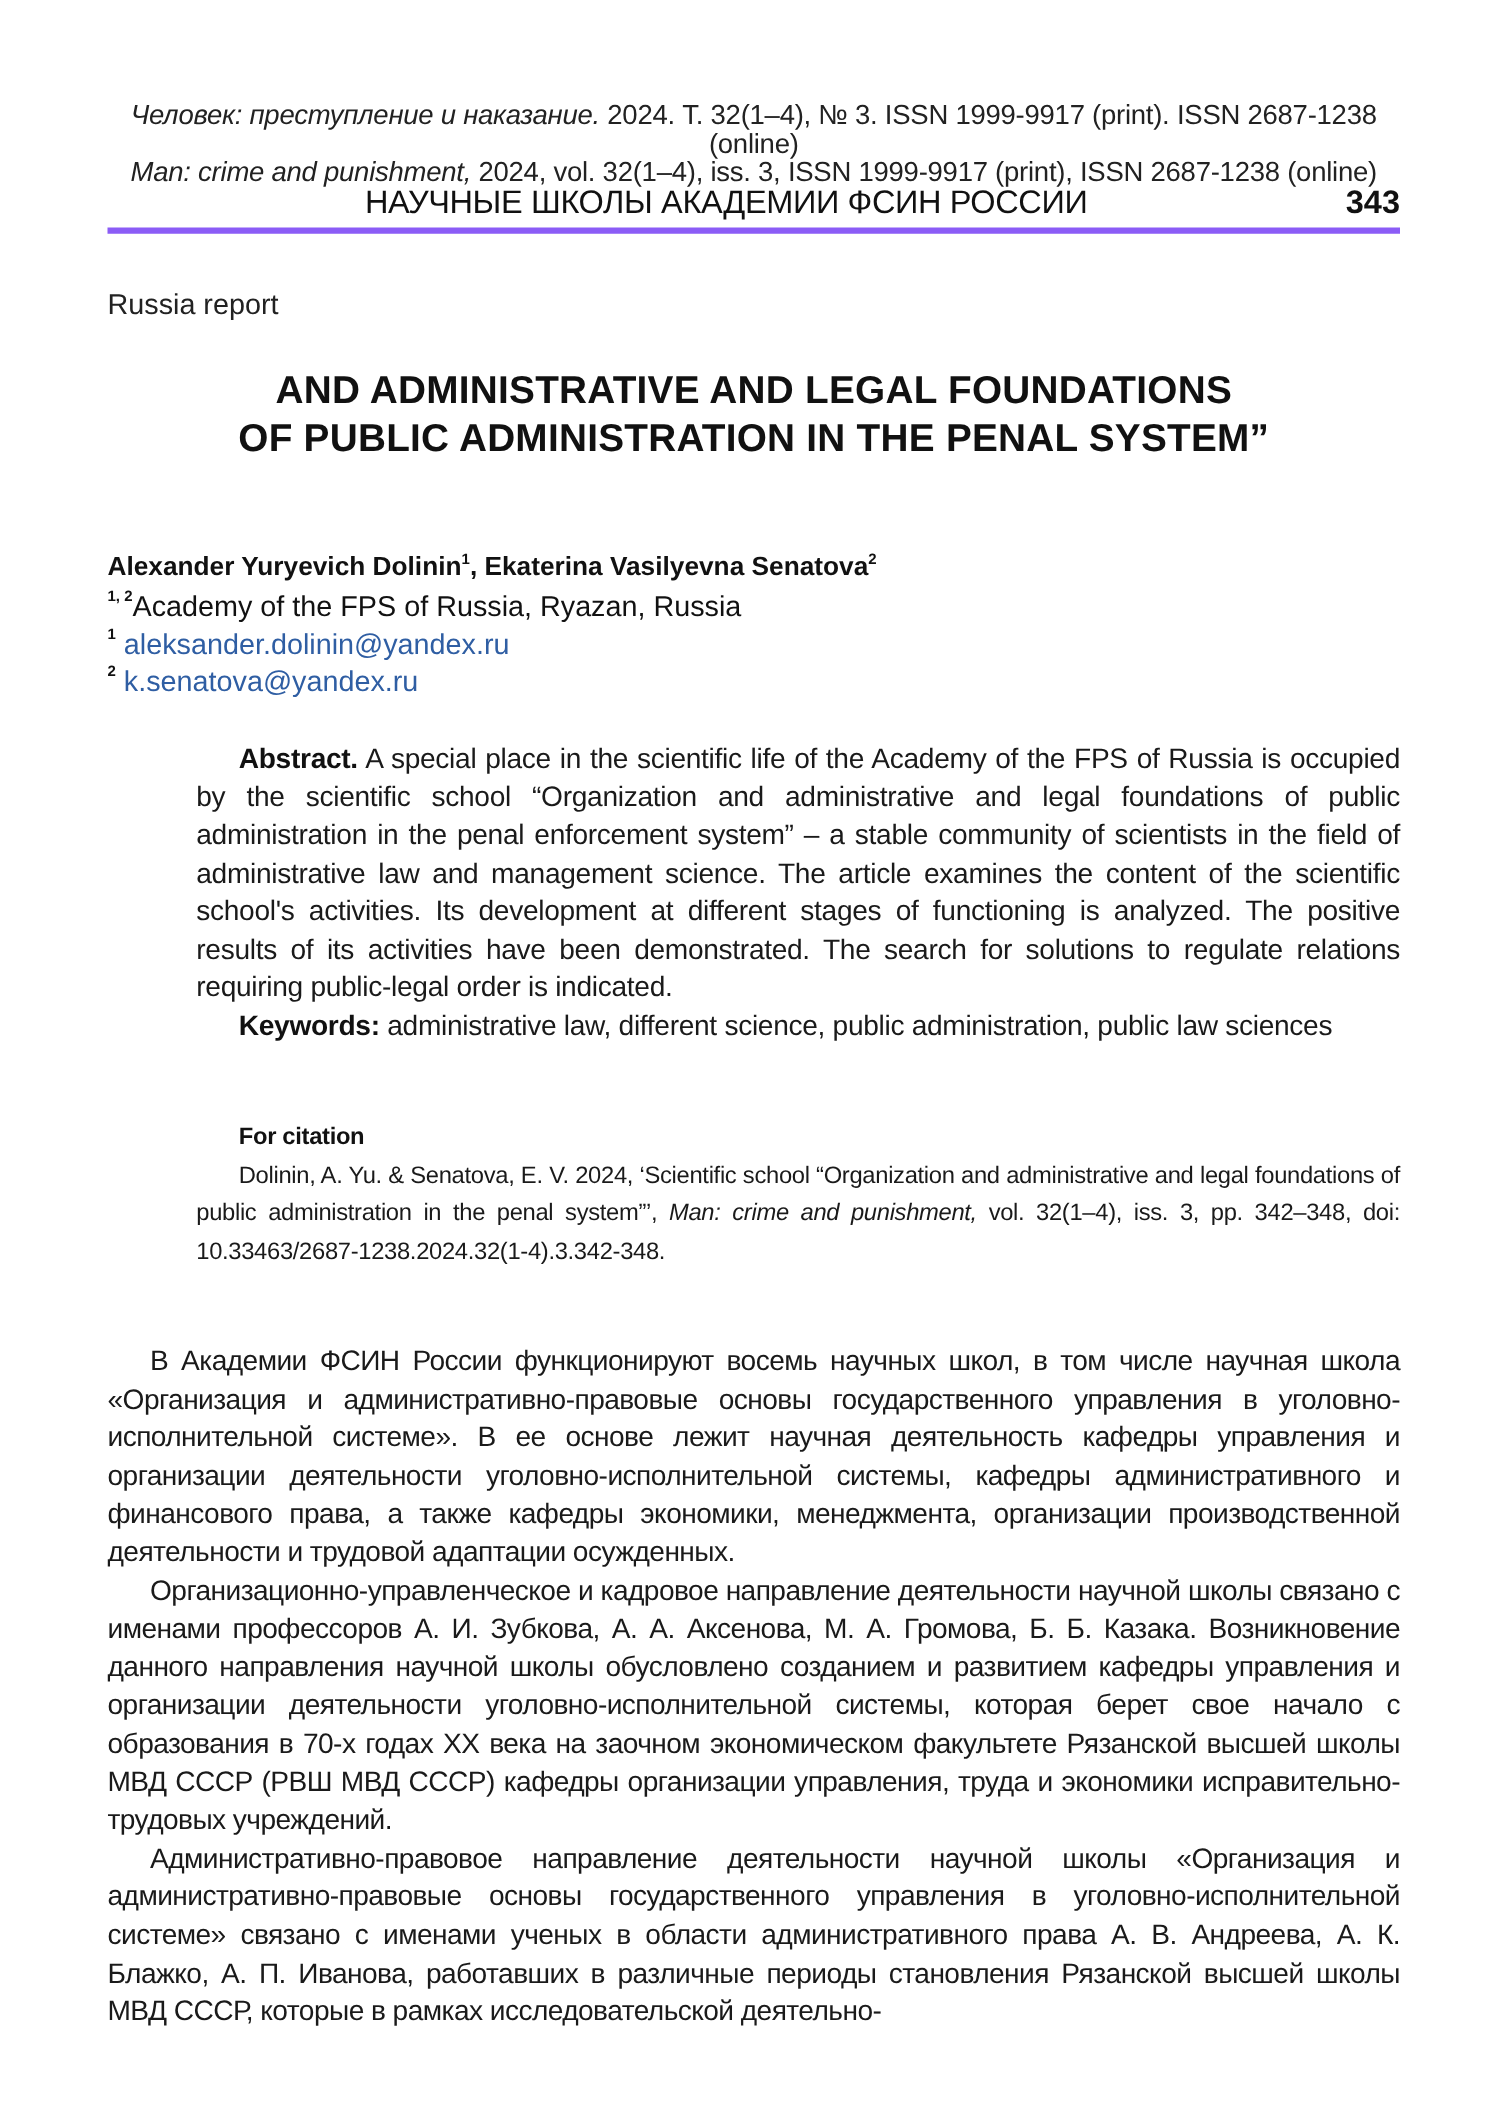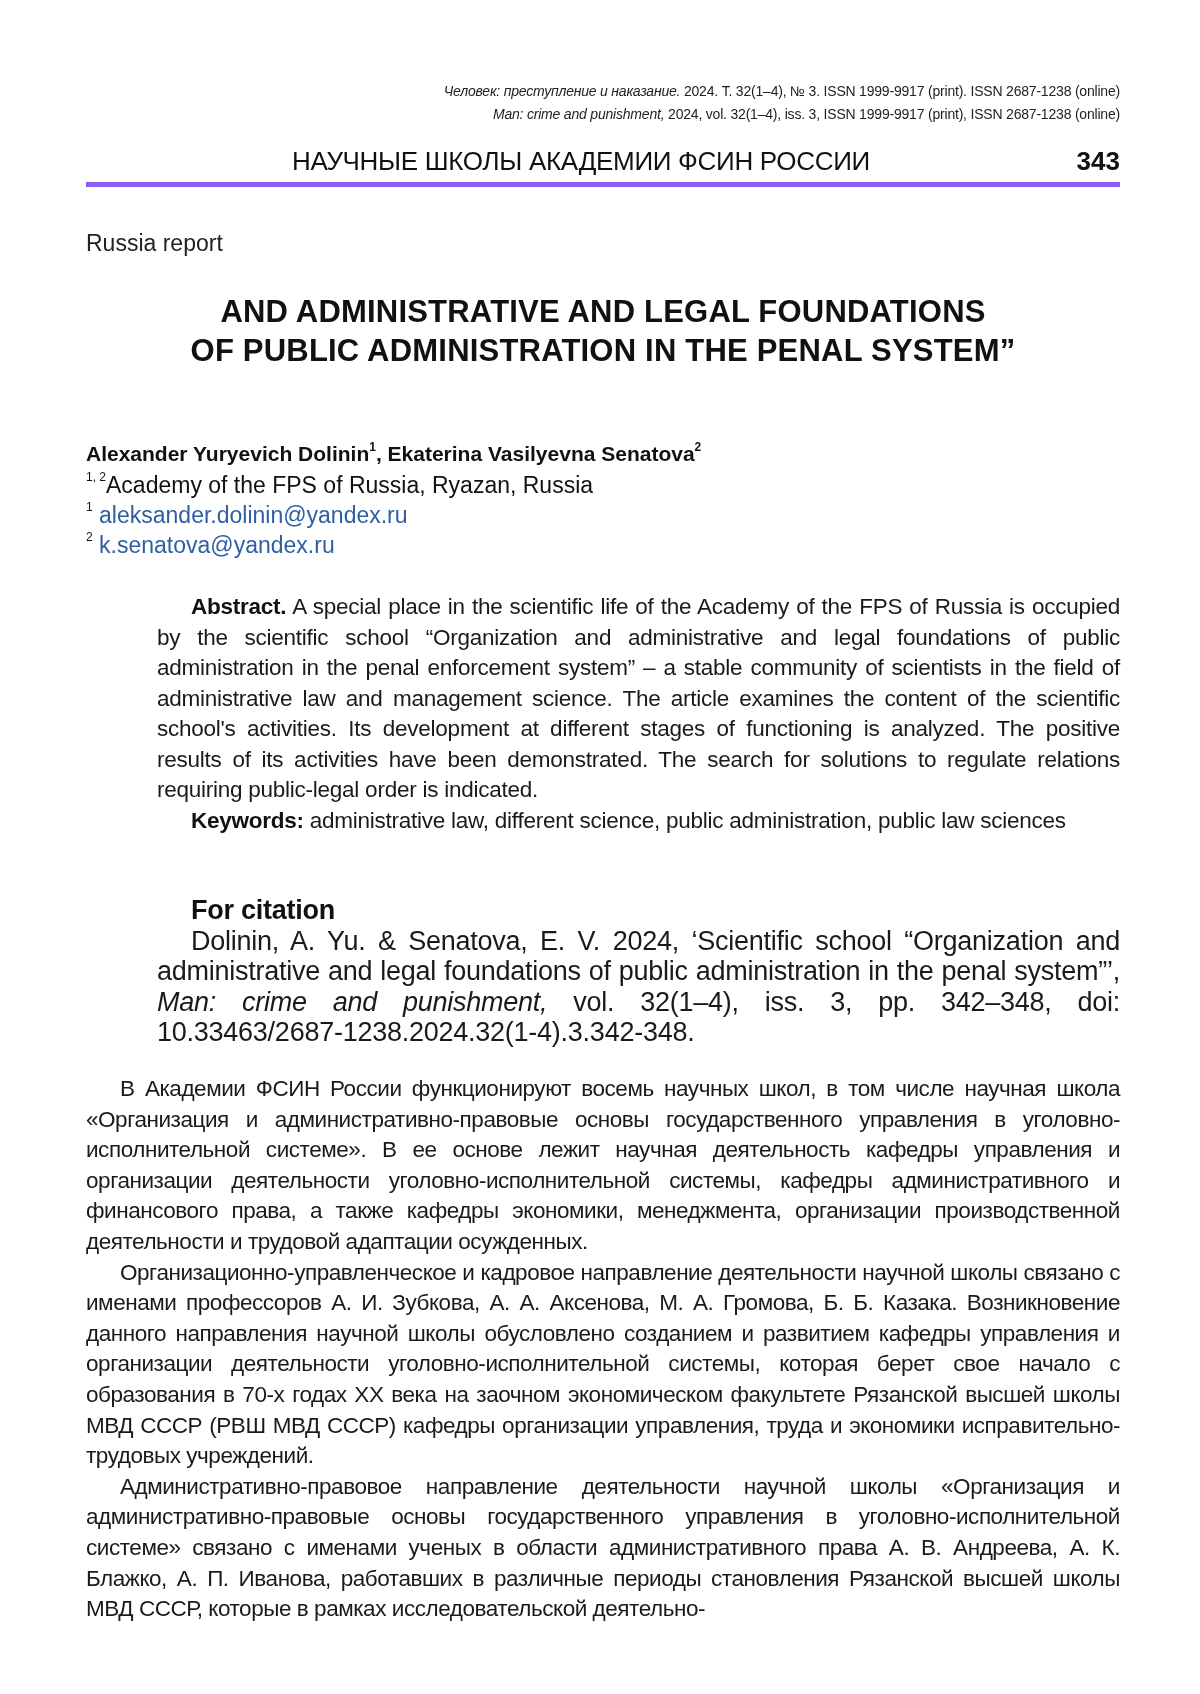--- a/index.html
+++ b/index.html
@@ -3,21 +3,21 @@
   <meta charset="utf-8">
   <style>
     html, body { margin: 0; padding: 0; background: #ffffff; }
     body {
       width: 1200px; height: 1694px; position: relative; overflow: hidden;
       font-family: "Liberation Sans", sans-serif; color: #1a1a1a;
     }
     .page { position: absolute; left: 86px; top: 0; width: 1034px; }
     .running-head {
       position: absolute; top: 80px; left: 0; width: 1034px;
-      text-align: right; font-size: 14px; line-height: 23px; color: #222;
+      text-align: center; font-size: 22px; line-height: 23px; color: #222;
       letter-spacing: -0.2px;
     }
     .running-head i { font-style: italic; }
     .section-header {
       position: absolute; top: 142px; left: 0; width: 1034px; height: 40px;
       border-bottom: 5px solid #8b5cf6;
     }
     .section-title {
       position: absolute; left: 206px; top: 4px; font-size: 26px; letter-spacing: -0.3px;
       color: #111;
@@ -28,37 +28,37 @@
     .article-type {
       position: absolute; top: 230px; left: 0; font-size: 23px; color: #222;
     }
     .article-title {
       position: absolute; top: 292px; left: 0; width: 1034px; text-align: center;
       font-size: 31px; line-height: 39px; font-weight: bold; color: #111; letter-spacing: 0.2px;
     }
     .authors {
       position: absolute; top: 442px; left: 0; font-size: 21px; font-weight: bold; color: #111;
     }
-    sup { font-size: 12px; vertical-align: top; position: relative; top: -2px; font-weight: normal; }
+    sup { font-size: 12px; vertical-align: top; position: relative; top: -2px; font-weight: bold; }
     .authors sup { font-weight: bold; }
     .affil { position: absolute; top: 472px; left: 0; font-size: 23px; color: #111; }
     .email { position: absolute; left: 0; font-size: 23px; color: #111; }
     .email a { color: #2f5ea3; }
     .email1 { top: 502px; }
     .email2 { top: 532px; }
     .abstract-block {
       position: absolute; top: 592px; left: 71px; width: 963px;
       font-size: 22.5px; line-height: 30.5px; text-align: justify; color: #1a1a1a;
       letter-spacing: -0.25px;
     }
     .abstract-block p { margin: 0; text-indent: 34px; }
     .abstract-block b { color: #111; margin-top: 20px; }
     .citation-block {
       position: absolute; top: 895px; left: 71px; width: 963px;
-      font-size: 27px; line-height: 30.5px; text-align: justify; color: #1a1a1a;
+      font-size: 19px; line-height: 30.5px; text-align: justify; color: #1a1a1a;
       letter-spacing: -0.25px;
     }
     .citation-block p { margin: 0; text-indent: 34px; }
     .citation-heading { font-weight: bold; color: #111; }
     .body-text {
       position: absolute; top: 1074px; left: 0; width: 1034px;
       font-size: 22.5px; line-height: 30.6px; text-align: justify; color: #1a1a1a;
       letter-spacing: -0.45px;
     }
     .body-text p { margin: 0; text-indent: 34px; }

